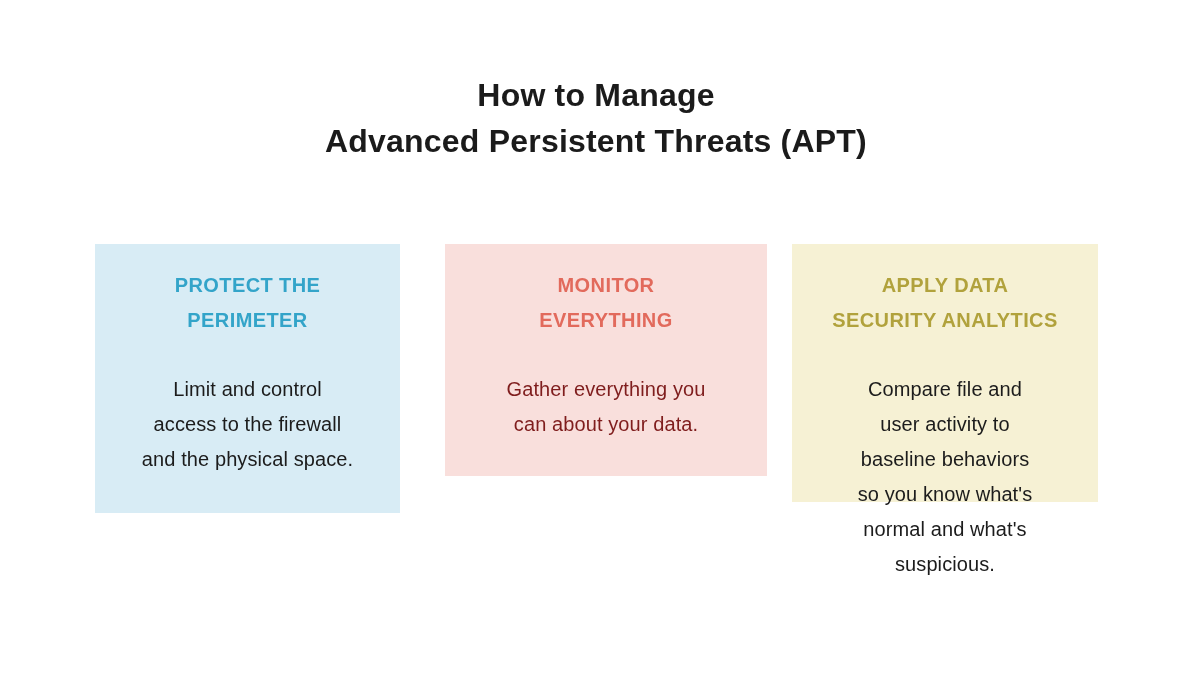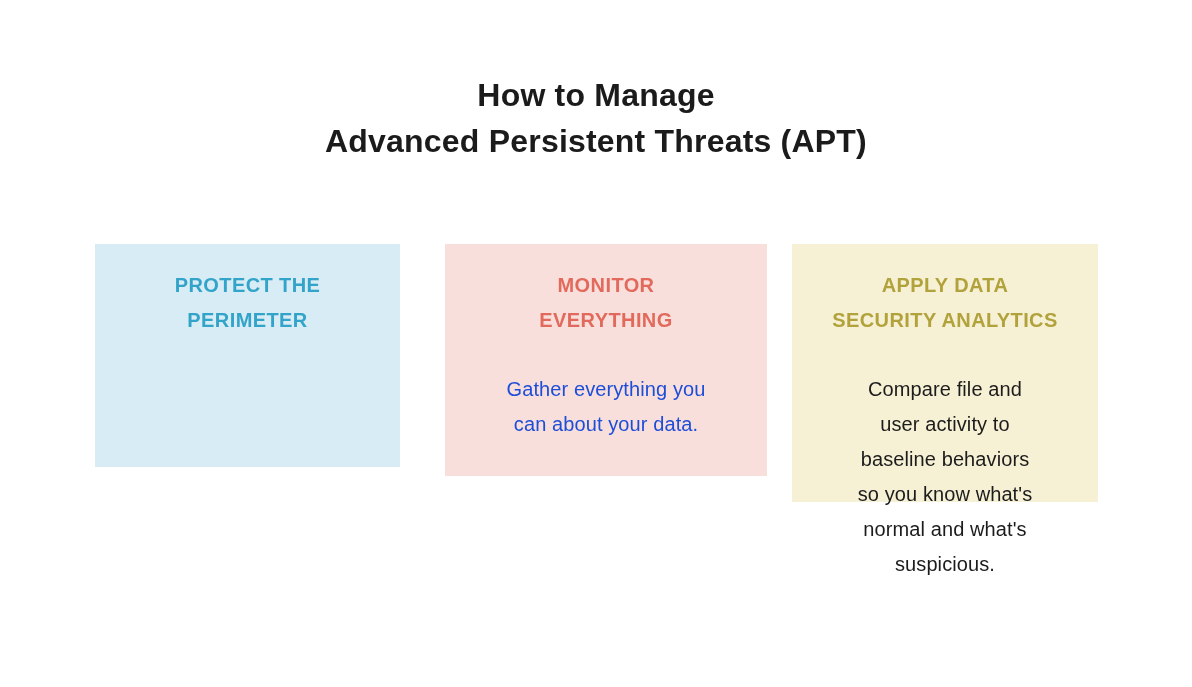--- a/index.html
+++ b/index.html
@@ -27,21 +27,21 @@
     letter-spacing: 0.2px;
     white-space: pre-line;
   }
   .card {
     position: absolute;
     top: 244px;
     box-sizing: border-box;
     padding: 24px 18px 0 18px;
     text-align: center;
   }
-  .card:nth-of-type(1) { left: 95px;  width: 305px; height: 223px; }
+  .card:nth-of-type(1) { left: 95px;  width: 305px; height: 269px; }
   .card:nth-of-type(2) { left: 445px; width: 322px; height: 232px; }
   .card:nth-of-type(3) { left: 792px; width: 306px; height: 258px; }
   .card-heading {
     margin: 0;
     font-size: 20px;
     font-weight: 700;
     line-height: 35px;
     letter-spacing: 0.4px;
     white-space: pre-line;
   }
@@ -58,26 +58,29 @@
 <body>
 
 <div class="page" style="background-color: rgb(255, 255, 255);">
 
   <h1 class="title" style="color: rgb(27, 27, 27);">How to Manage
 Advanced Persistent Threats (APT)</h1>
 
   <section class="card" style="background-color: rgb(216, 236, 245);">
     <h2 class="card-heading" style="color: rgb(51, 164, 201);">PROTECT THE
 PERIMETER</h2>
+    <p class="card-body" style="color: rgb(28, 28, 28);">Limit and control
+access to the firewall
+and the physical space.</p>
   </section>
 
   <section class="card" style="background-color: rgb(249, 223, 220);">
     <h2 class="card-heading" style="color: rgb(226, 106, 92);">MONITOR
 EVERYTHING</h2>
-    <p class="card-body" style="color: #1d4ed8;">Gather everything you
+    <p class="card-body" style="color: #7f1d1d;">Gather everything you
 can about your data.</p>
   </section>
 
   <section class="card" style="background-color: rgb(246, 241, 212);">
     <h2 class="card-heading" style="color: rgb(177, 162, 60);">APPLY DATA
 SECURITY ANALYTICS</h2>
     <p class="card-body" style="color: rgb(28, 28, 28);">Compare file and
 user activity to
 baseline behaviors
 so you know what's

